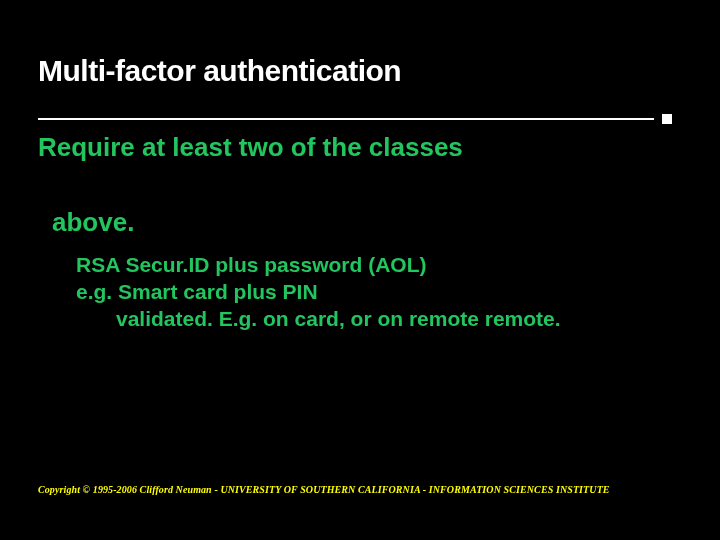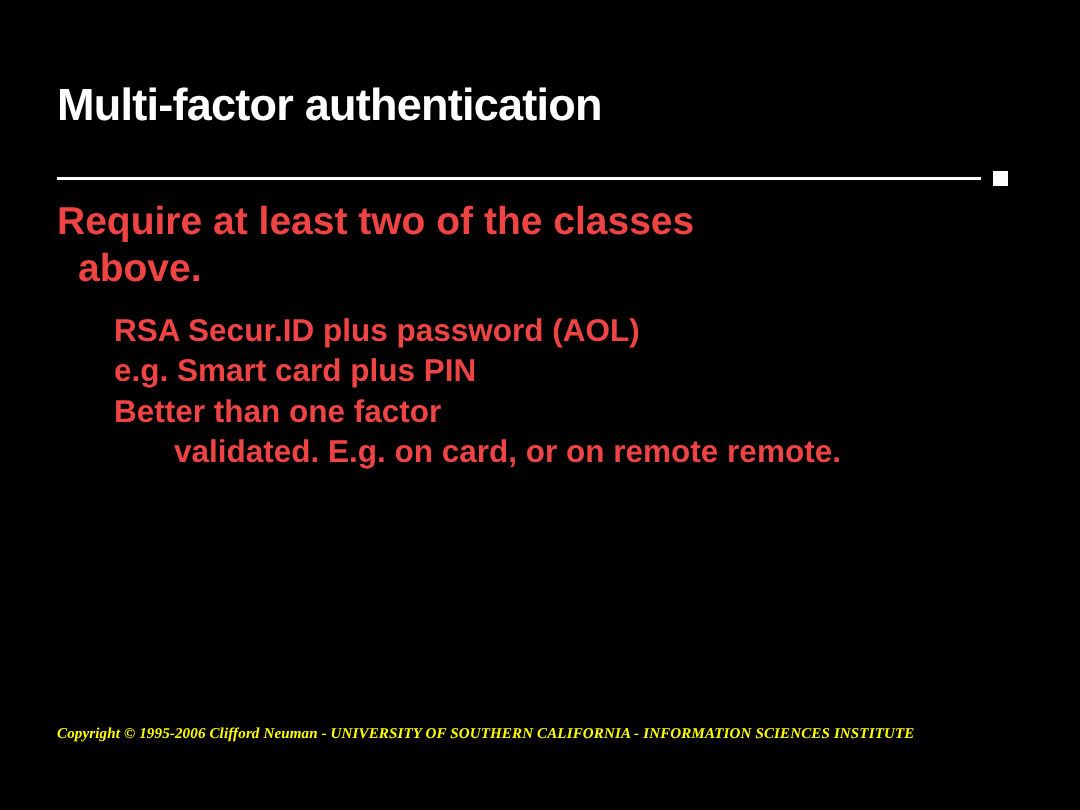--- a/index.html
+++ b/index.html
@@ -46,32 +46,33 @@
     height: 10px;
     background: #ffffff;
   }
   .body {
     position: absolute;
     top: 132px;
     left: 38px;
     right: 28px;
     font-family: Arial, Helvetica, sans-serif;
     font-weight: 700;
-    color: #ef4444;
+    color: #22c55e;
   }
   .heading {
     font-size: 26px;
     line-height: 1.2;
     margin-bottom: 14px;
     padding-left: 0;
     text-indent: 0;
   }
   .heading .indent2 {
     display: block;
     padding-left: 14px;
+    margin-top: 44px;
   }
   .sub {
     font-size: 21px;
     line-height: 1.28;
     padding-left: 38px;
   }
   .sub2 {
     font-size: 21px;
     line-height: 1.28;
     padding-left: 4px;
@@ -99,19 +100,18 @@
   <div class="title">Multi-factor authentication</div>
   <div class="title-underline"></div>
 
   <div class="body">
     <div class="heading">
       <span>Require at least two of the classes</span>
       <span class="indent2">above.</span>
     </div>
     <div class="sub">RSA Secur.ID plus password (AOL)</div>
     <div class="sub">e.g. Smart card plus PIN</div>
-    <div class="sub">Better than one factor</div>
     <div class="sub wrap">validated.   E.g. on card, or on remote remote.</div>
   </div>
 
   <div class="footer">Copyright © 1995-2006 Clifford Neuman - UNIVERSITY OF SOUTHERN CALIFORNIA - INFORMATION SCIENCES INSTITUTE</div>
 
 </div>
 
 </body></html>

